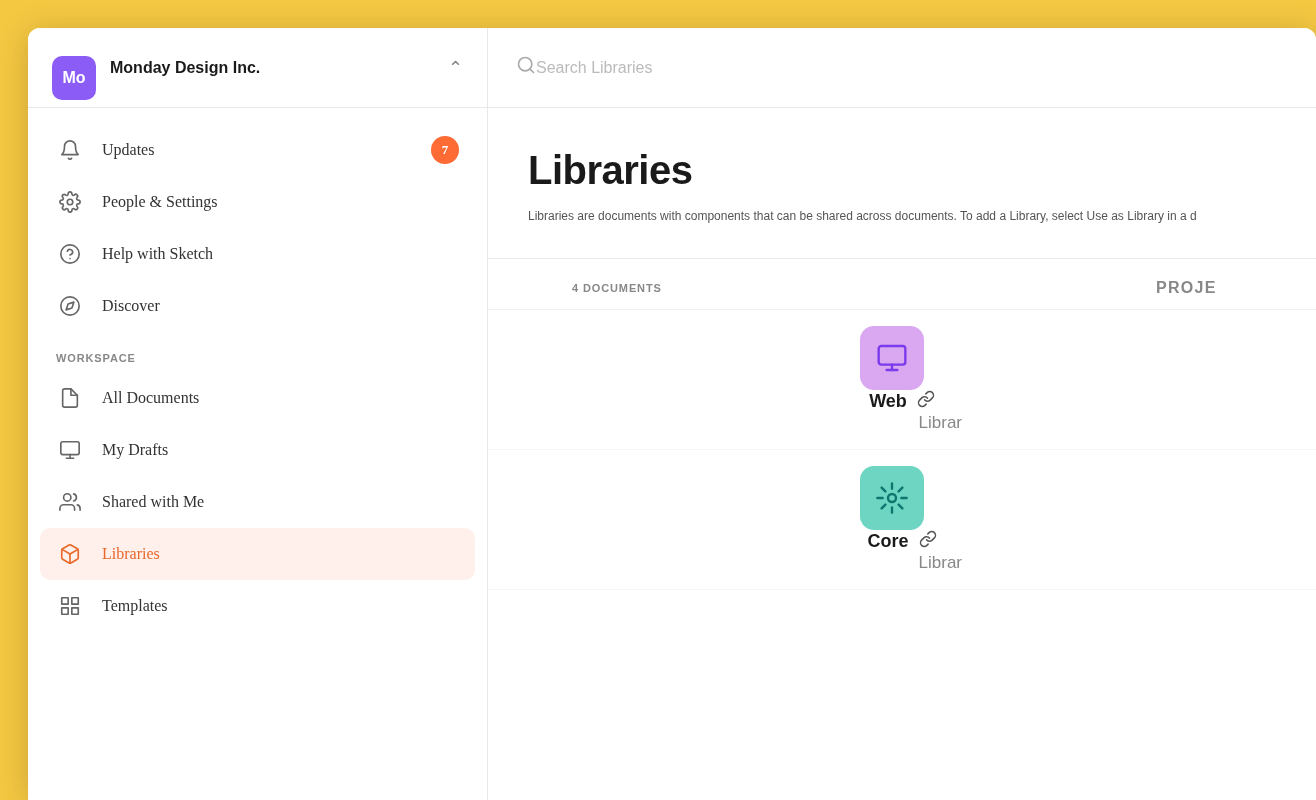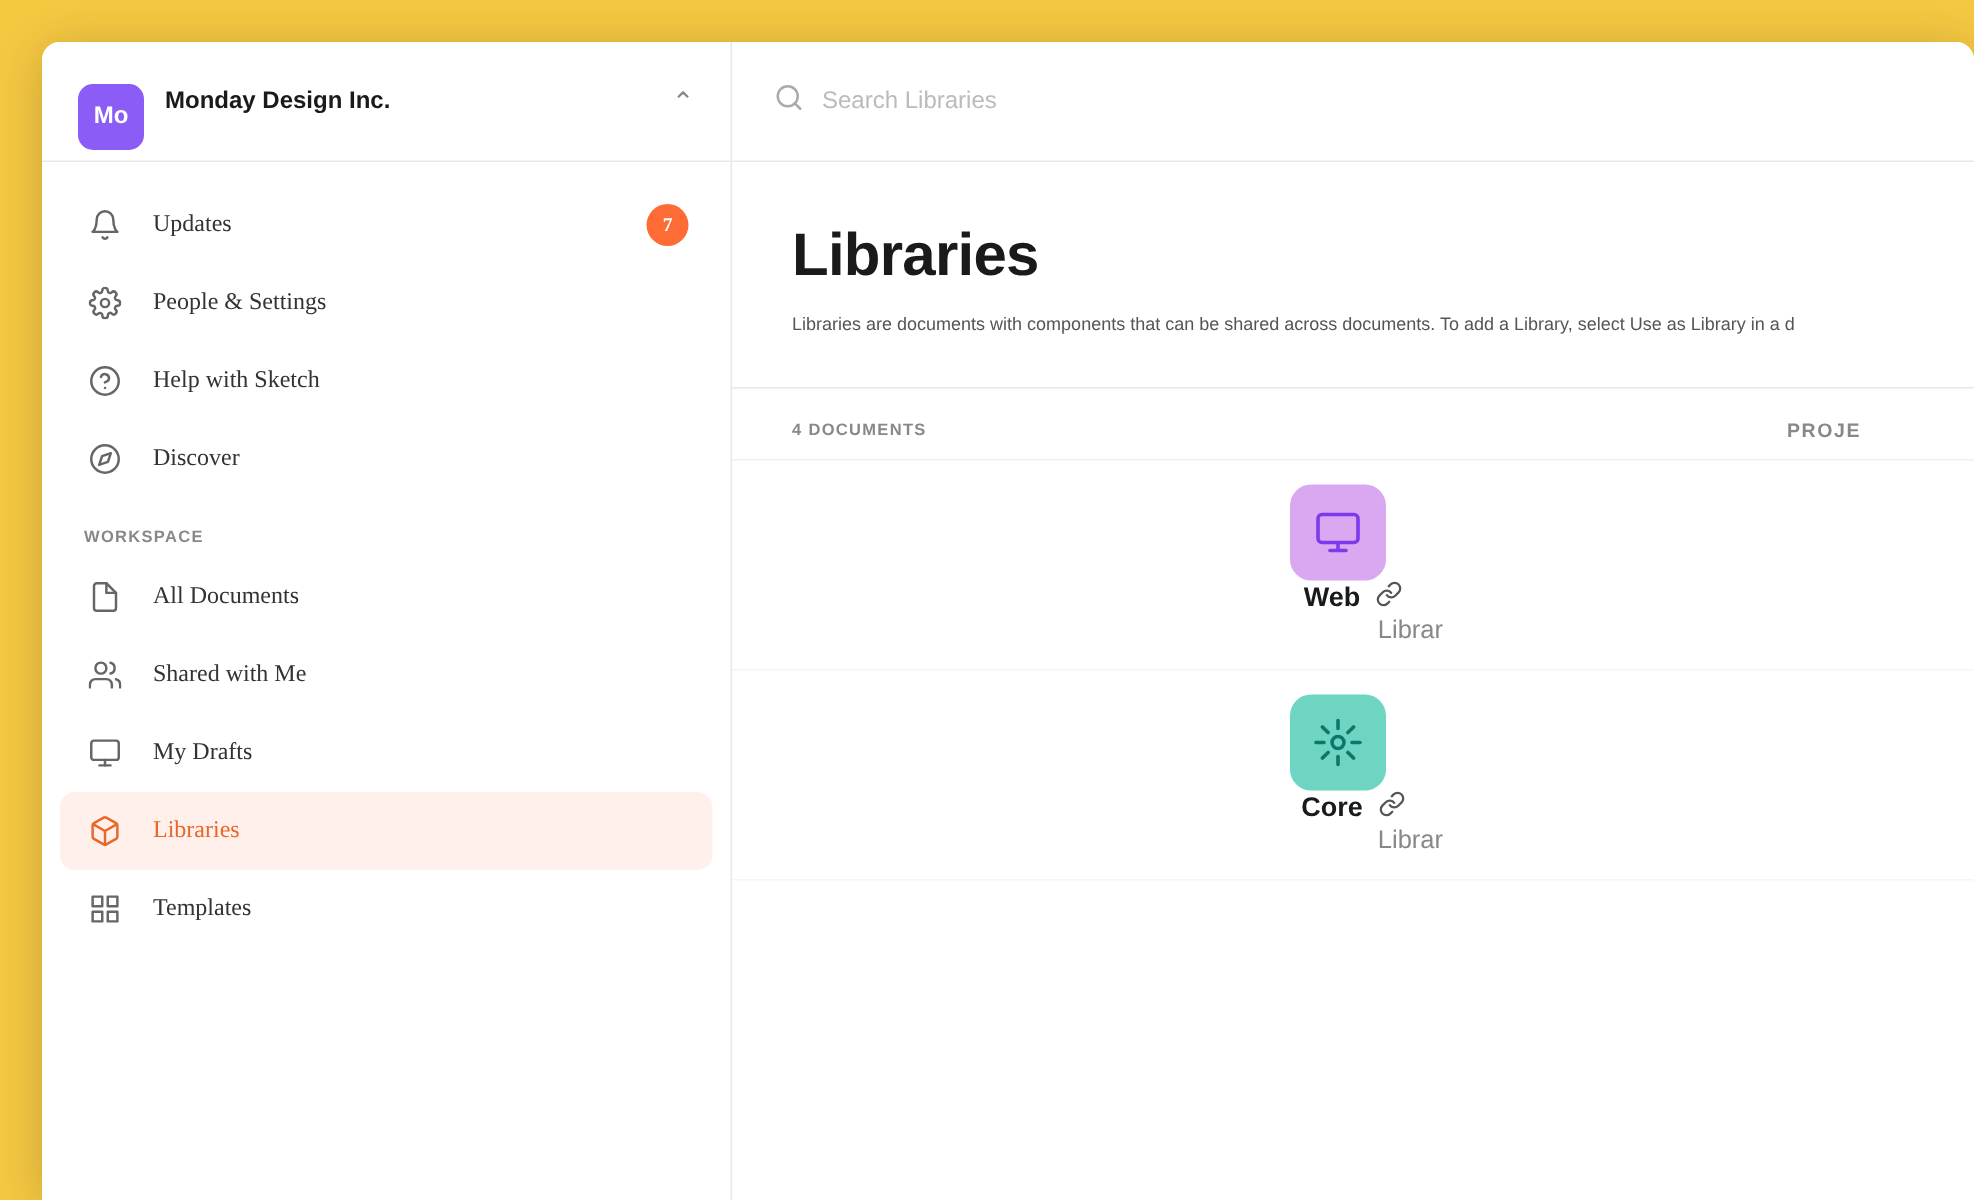--- a/index.html
+++ b/index.html
@@ -146,21 +146,21 @@
       background: #fff;
       overflow: hidden;
     }
 
     .main-search-bar {
       height: 80px;
       border-bottom: 1px solid #e8e8e8;
       display: flex;
       align-items: center;
       padding: 0 28px;
-      gap: 12px;
+      gap: 0;
     }
 
     .search-icon-wrap {
       color: #aaa;
       font-size: 20px;
     }
 
     .search-input {
       border: none;
       outline: none;
@@ -207,30 +207,31 @@
       border-bottom: 1px solid #f0f0f0;
     }
 
     .list-col-name {
       font-size: 11px;
       font-weight: 700;
       color: #888;
       letter-spacing: 0.08em;
       text-transform: uppercase;
       flex: 1;
+      margin-left: 44px;
     }
 
     .list-col-project {
-      font-size: 13px;
+      font-size: 16px;
       font-weight: 700;
       color: #888;
       letter-spacing: 0.08em;
       text-transform: uppercase;
       width: 120px;
-      text-align: center;
+      text-align: left;
     }
 
     .library-row {
       display: flex;
       align-items: center;
       padding: 16px 40px;
       border-bottom: 1px solid #f5f5f5;
       cursor: pointer;
       transition: background 0.1s;
       flex-direction: column;
@@ -346,38 +347,38 @@
             <path d="M13 2H6a2 2 0 0 0-2 2v16a2 2 0 0 0 2 2h12a2 2 0 0 0 2-2V9z"></path>
             <polyline points="13 2 13 9 20 9"></polyline>
           </svg>
         </span>
         <span>All Documents</span>
       </div>
 
       <div class="nav-item">
         <span class="nav-icon">
           <svg width="22" height="22" viewBox="0 0 24 24" fill="none" stroke="#666" stroke-width="1.8" stroke-linecap="round" stroke-linejoin="round">
+            <rect x="2" y="3" width="20" height="14" rx="2" ry="2"></rect>
+            <line x1="8" y1="21" x2="16" y2="21"></line>
+            <line x1="12" y1="17" x2="12" y2="21"></line>
+          </svg>
+        </span>
+        <span>My Drafts</span>
+      </div>
+
+      <div class="nav-item">
+        <span class="nav-icon">
+          <svg width="22" height="22" viewBox="0 0 24 24" fill="none" stroke="#666" stroke-width="1.8" stroke-linecap="round" stroke-linejoin="round">
             <path d="M17 21v-2a4 4 0 0 0-4-4H5a4 4 0 0 0-4 4v2"></path>
             <circle cx="9" cy="7" r="4"></circle>
             <path d="M23 21v-2a4 4 0 0 0-3-3.87"></path>
             <path d="M16 3.13a4 4 0 0 1 0 7.75"></path>
           </svg>
         </span>
         <span>Shared with Me</span>
-      </div>
-
-      <div class="nav-item">
-        <span class="nav-icon">
-          <svg width="22" height="22" viewBox="0 0 24 24" fill="none" stroke="#666" stroke-width="1.8" stroke-linecap="round" stroke-linejoin="round">
-            <rect x="2" y="3" width="20" height="14" rx="2" ry="2"></rect>
-            <line x1="8" y1="21" x2="16" y2="21"></line>
-            <line x1="12" y1="17" x2="12" y2="21"></line>
-          </svg>
-        </span>
-        <span>My Drafts</span>
       </div>
 
       <div class="nav-item active">
         <span class="nav-icon">
           <svg width="22" height="22" viewBox="0 0 24 24" fill="none" stroke="#e8682a" stroke-width="1.8" stroke-linecap="round" stroke-linejoin="round">
             <path d="M21 16V8a2 2 0 0 0-1-1.73l-7-4a2 2 0 0 0-2 0l-7 4A2 2 0 0 0 3 8v8a2 2 0 0 0 1 1.73l7 4a2 2 0 0 0 2 0l7-4A2 2 0 0 0 21 16z"></path>
             <polyline points="3.27 6.96 12 12.01 20.73 6.96"></polyline>
             <line x1="12" y1="22.08" x2="12" y2="12"></line>
           </svg>
         </span>

